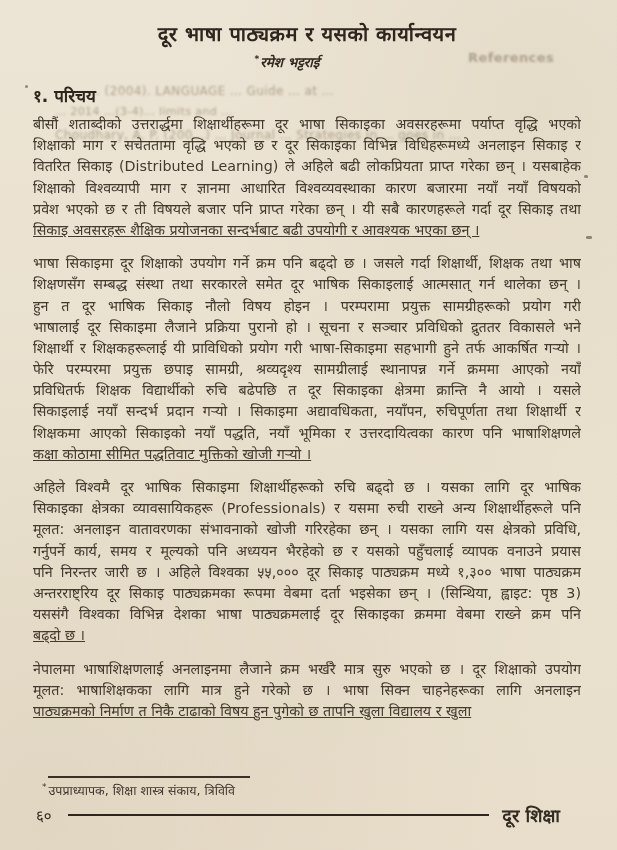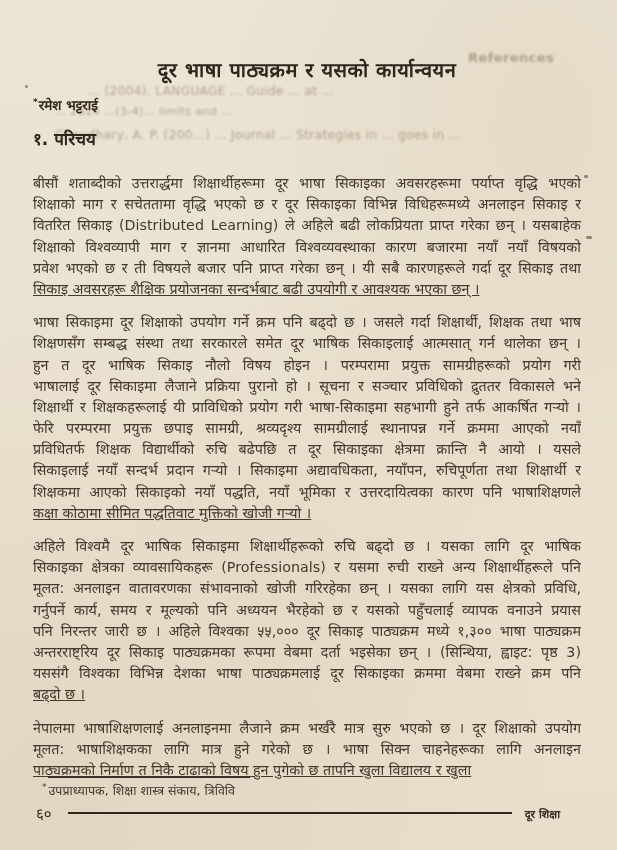--- a/index.html
+++ b/index.html
@@ -30,34 +30,34 @@
 
   
   .speck { position:absolute; background:rgba(70,58,45,.55); border-radius:50%; }
   .s1 { left:25px;  top:85px;  width:3px; height:3px; }
   .s2 { left:584px; top:175px; width:4px; height:3px; border-radius:40%; }
   .s3 { left:586px; top:236px; width:6px; height:3px; border-radius:30%; }
 
   
   .article { position:absolute; left:33px; top:0; width:548px; }
   .doc-title {
-    margin-top:56px; text-align:center;
+    margin-top:20px; text-align:center;
     font-size:20px; font-weight:bold; color:#2e261c;
     letter-spacing:.5px;
   }
   .byline {
-    margin-top:13px; text-align:left; padding-right:40px;
-    font-size:13.5px; font-weight:bold; color:#33291f;
+    margin-top:6px; text-align:center; padding-right:40px;
+    font-size:13.5px; font-weight:bold; color:#33291f;font-style:italic;
   }
   .byline sup { font-size:9px; vertical-align:super; margin-right:1px; }
   .section-heading {
     margin-top:13px; 
     font-size:17px; font-weight:bold; color:#2e261c;
   }
-  .body-text { margin-top:23px; }
+  .body-text { margin-top:7px; }
   .para + .para { margin-top:12px; }
   .line {
     height:21.2px; line-height:21.2px; overflow:hidden;
     font-size:14.3px; color:#43392d;
     text-align:justify; text-align-last:justify;
   }
   .line.last { text-align-last:left;text-decoration:underline; }
 
   
   .footnote-rule {
@@ -70,21 +70,21 @@
   }
   .footnote sup { font-size:9px; vertical-align:super; margin-right:2px; }
 
   
   .footer {
     position:absolute; left:36px; right:57px; top:803px;
     display:flex; align-items:center;justify-content:center;
   }
   .page-number { font-size:15px; color:#342b21; }
   .footer-rule { flex:1; height:2.4px; background:#2e261d; margin:0 13px 0 16px; }
-  .journal-name { font-size:11px; font-weight:bold; color:#342b21; }
+  .journal-name { font-size:18px; font-weight:bold; color:#342b21; }
 </style>
 </head>
 <body>
 
 <div class="page">
 
   <div class="ghost g1">References</div>
   <div class="ghost g2">… (2004). LANGUAGE … Guide … at …</div>
   <div class="ghost g3">… 2014 …(3-4)… limits and …</div>
   <div class="ghost g4">Choudhary, A. P. (200…) … Journal … Strategies in … goes in …</div>

